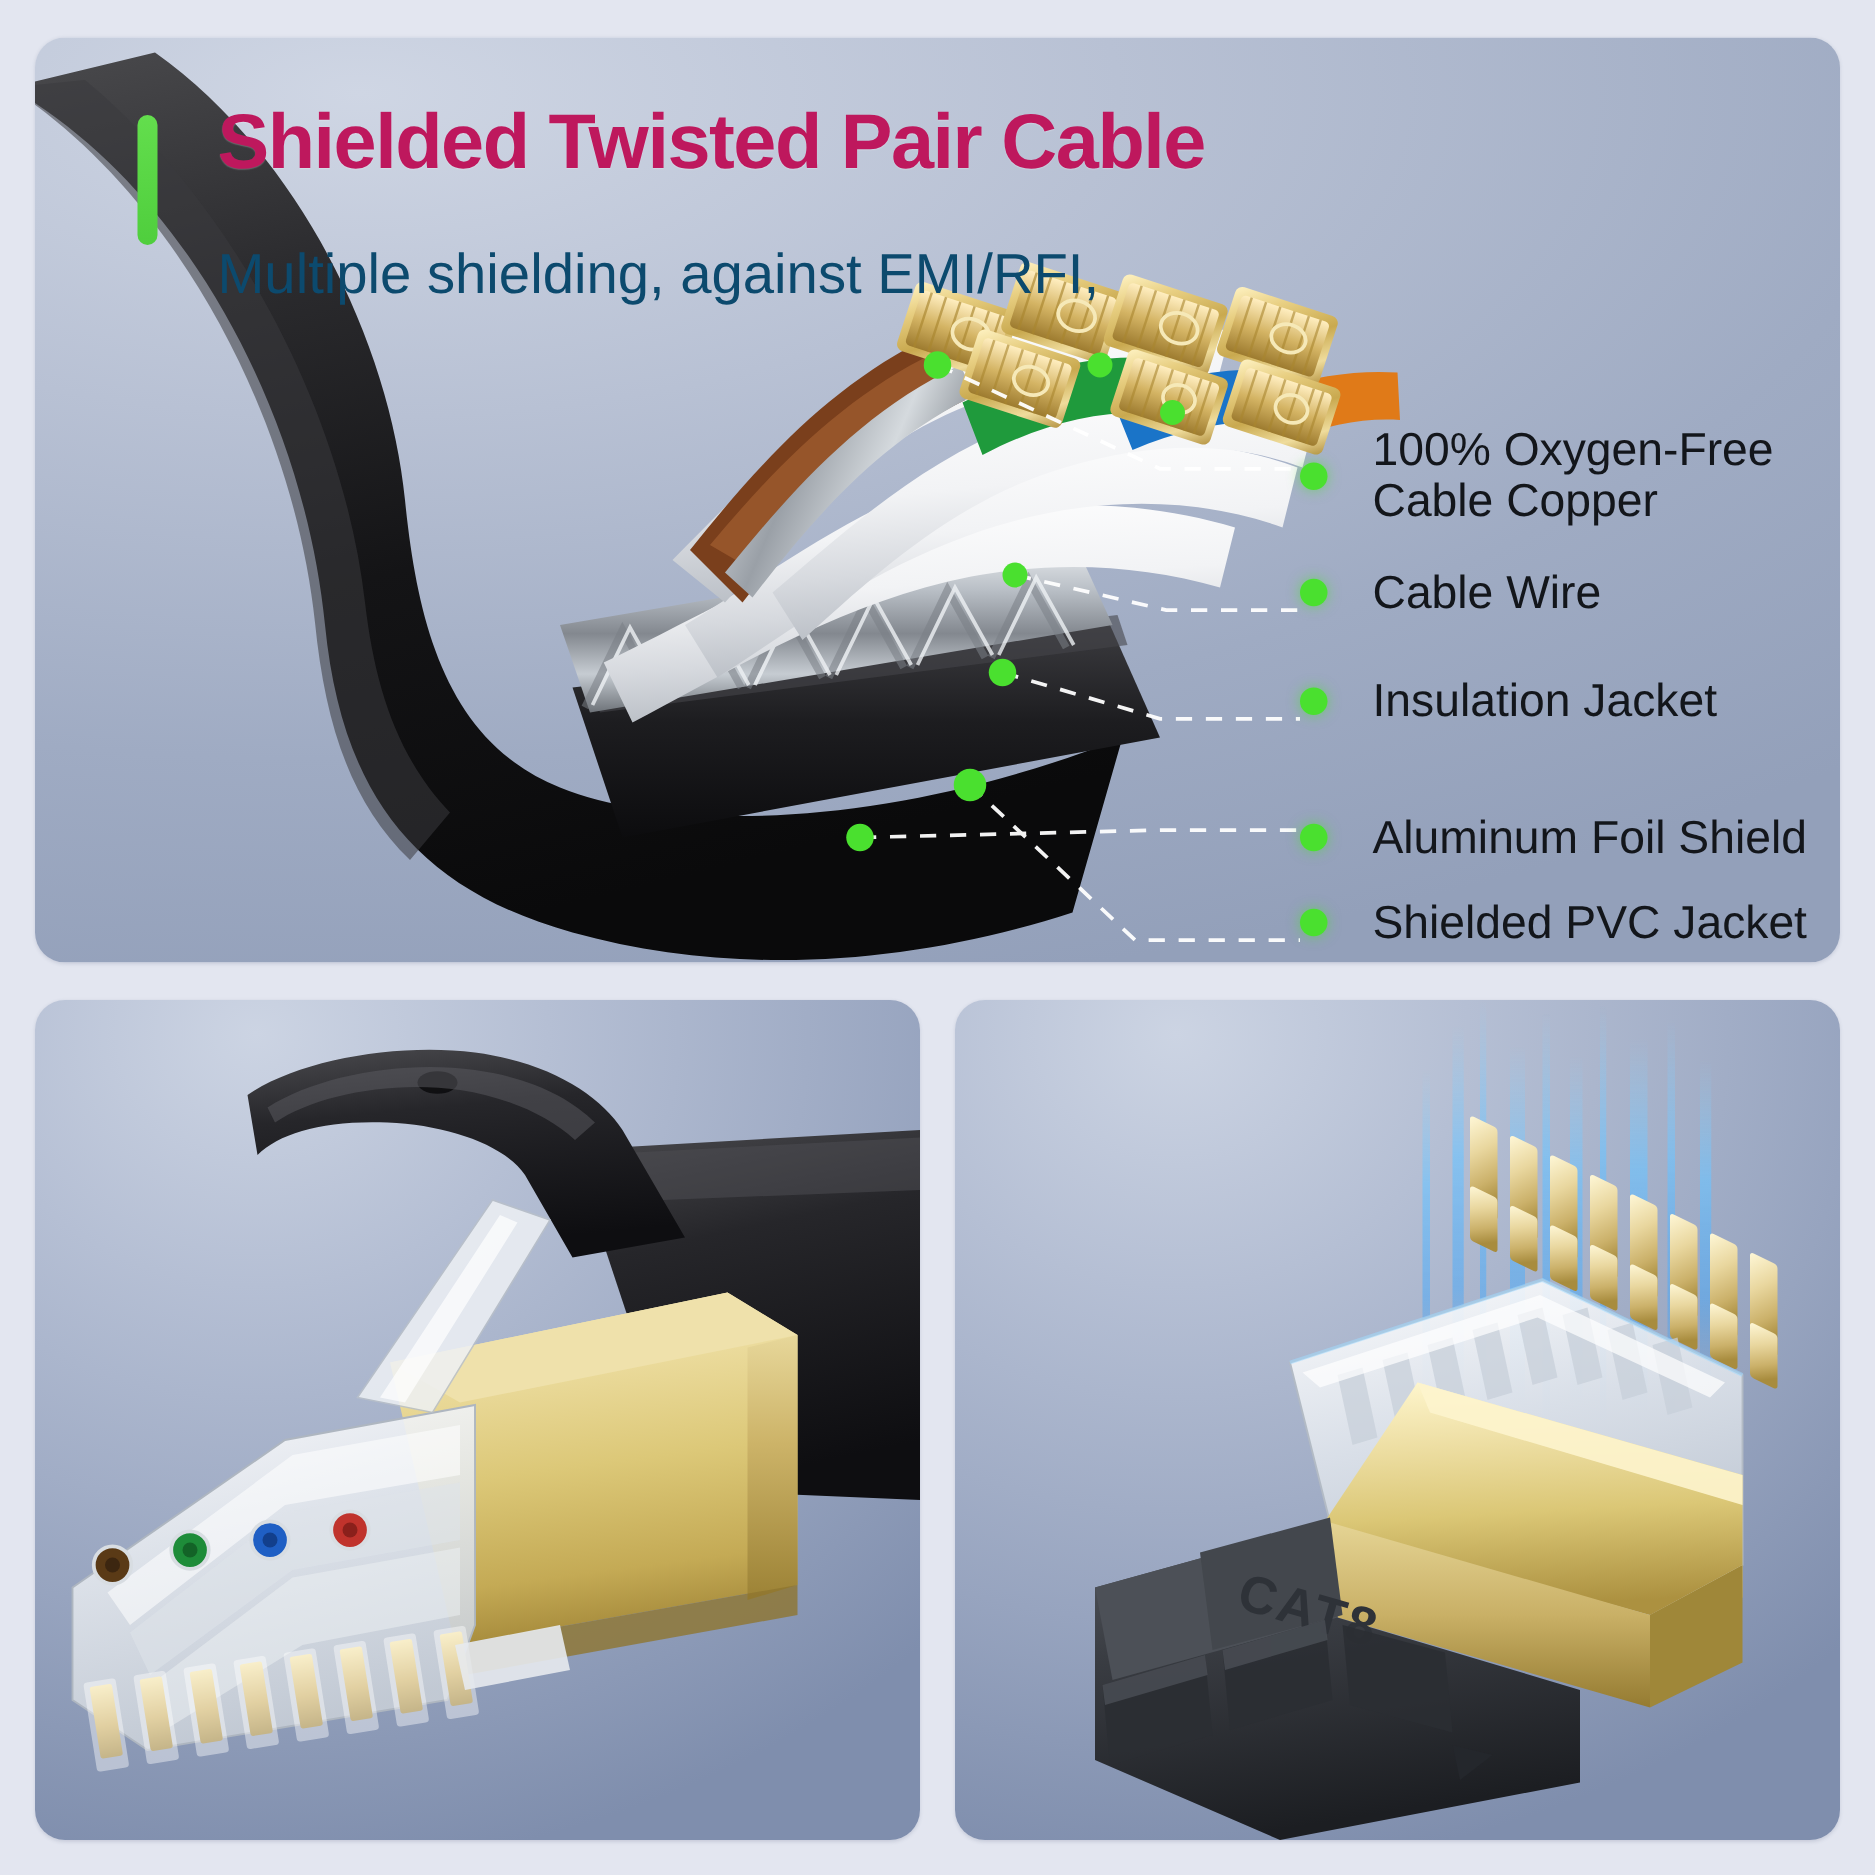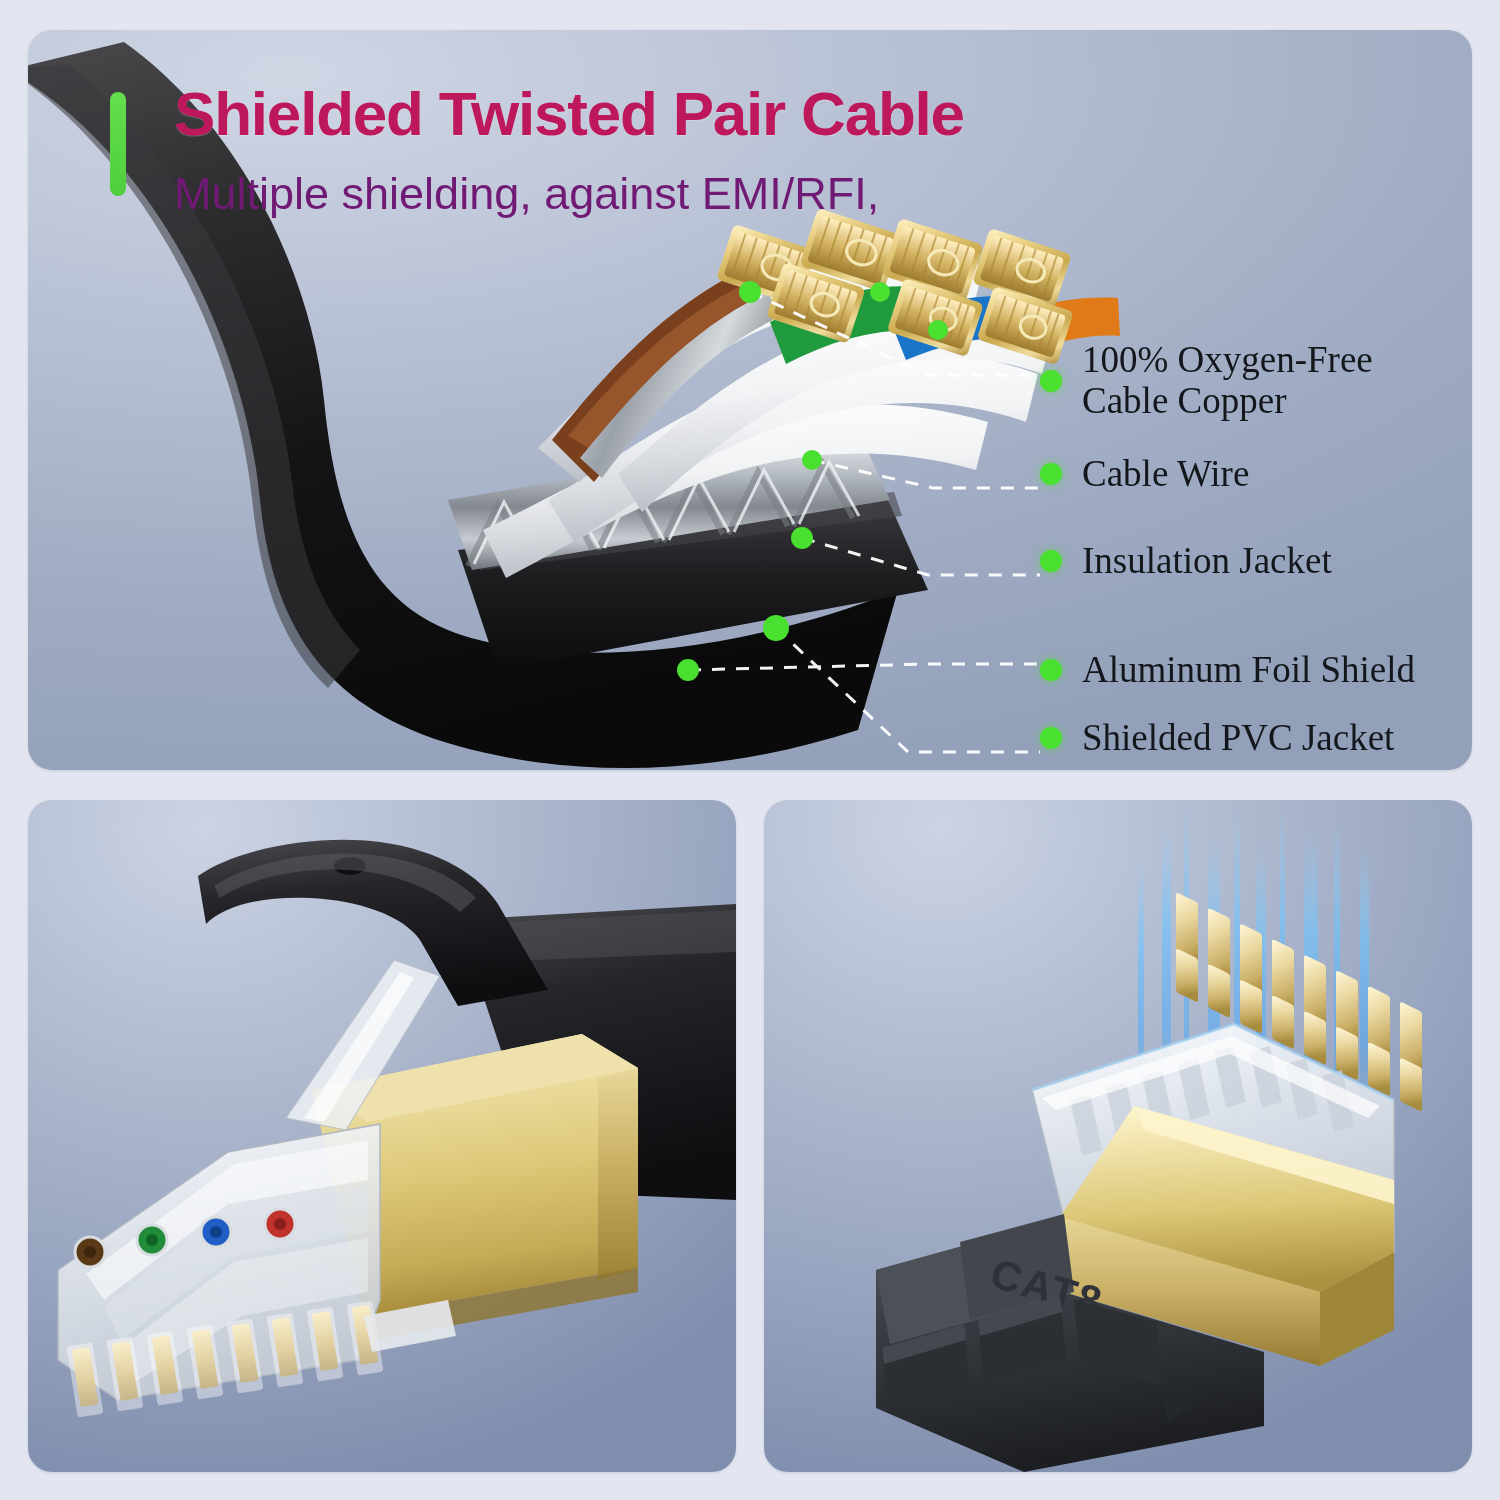--- a/index.html
+++ b/index.html
@@ -47,49 +47,50 @@
     position:absolute;
     color:#be185d;
     font-weight:800;
     letter-spacing:-1.2px;
     white-space:nowrap;
     font-family:"Liberation Sans", sans-serif;
     text-shadow:0 1px 1px rgba(255,255,255,.25);
   }
   .h-sub {
     position:absolute;
-    color:#701a75;
+    color:#0c4a6e;
     font-weight:400;
     line-height:1.14;
     font-family:"Liberation Sans", sans-serif;
+    margin-top:25px;
   }
 
   #top-accent   { left:82px;  top:62px;  height:104px; }
   #top-title    { left:146px; top:48px;  font-size:62px; }
   #top-sub      { left:146px; top:138px; font-size:45px; }
 
   
   .callout {
     position:absolute;
     display:flex; align-items:center;
     white-space:nowrap;
   }
   .callout .dot {
     width:22px; height:22px; border-radius:50%;
     background:#4ae02f;
     box-shadow:0 0 10px rgba(74,224,47,.55);
     flex:none;
   }
   .callout .label {
-    margin-left:20px;
+    margin-left:36px;
     color:#13161b;
     font-size:37px;
     font-weight:400;
     line-height:1.1;
-    font-family:Liberation Serif, serif;
+    font-family:Liberation Sans, sans-serif;
   }
 
   
   #cable-art { position:absolute; inset:0; }
 
   
   #rj45-art { position:absolute; inset:0; }
 
   
   #port-art { position:absolute; inset:0; }

